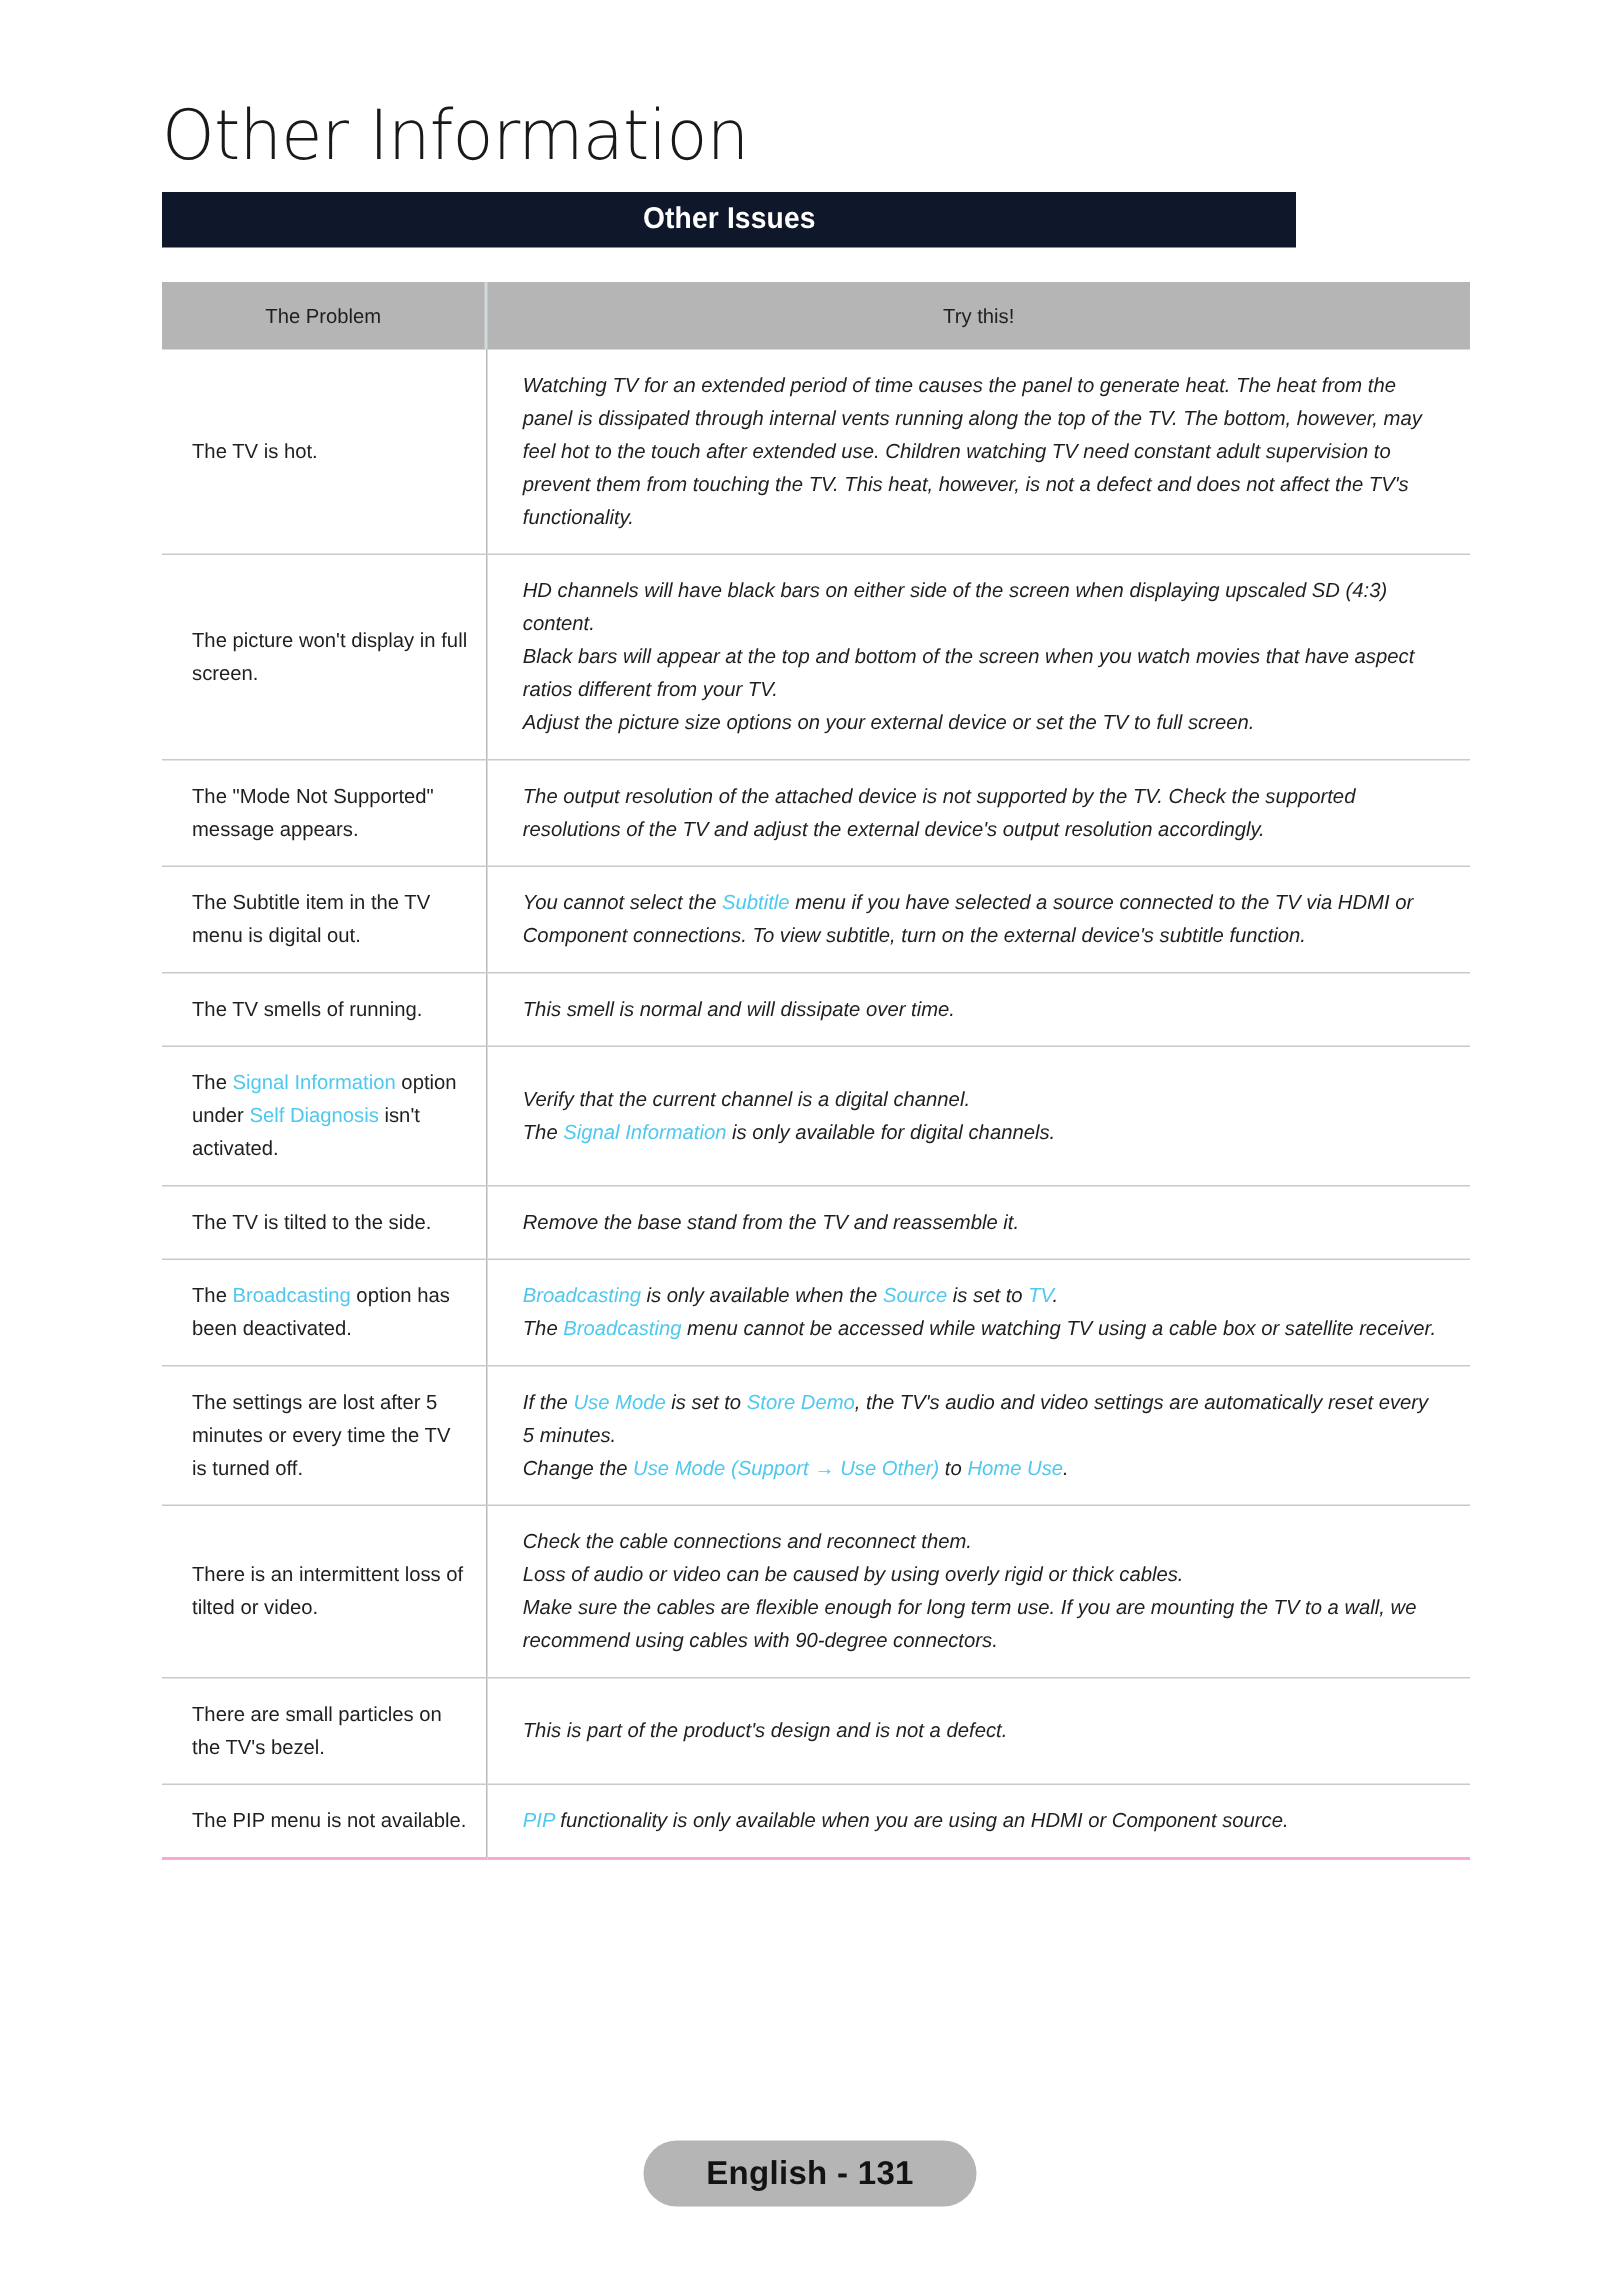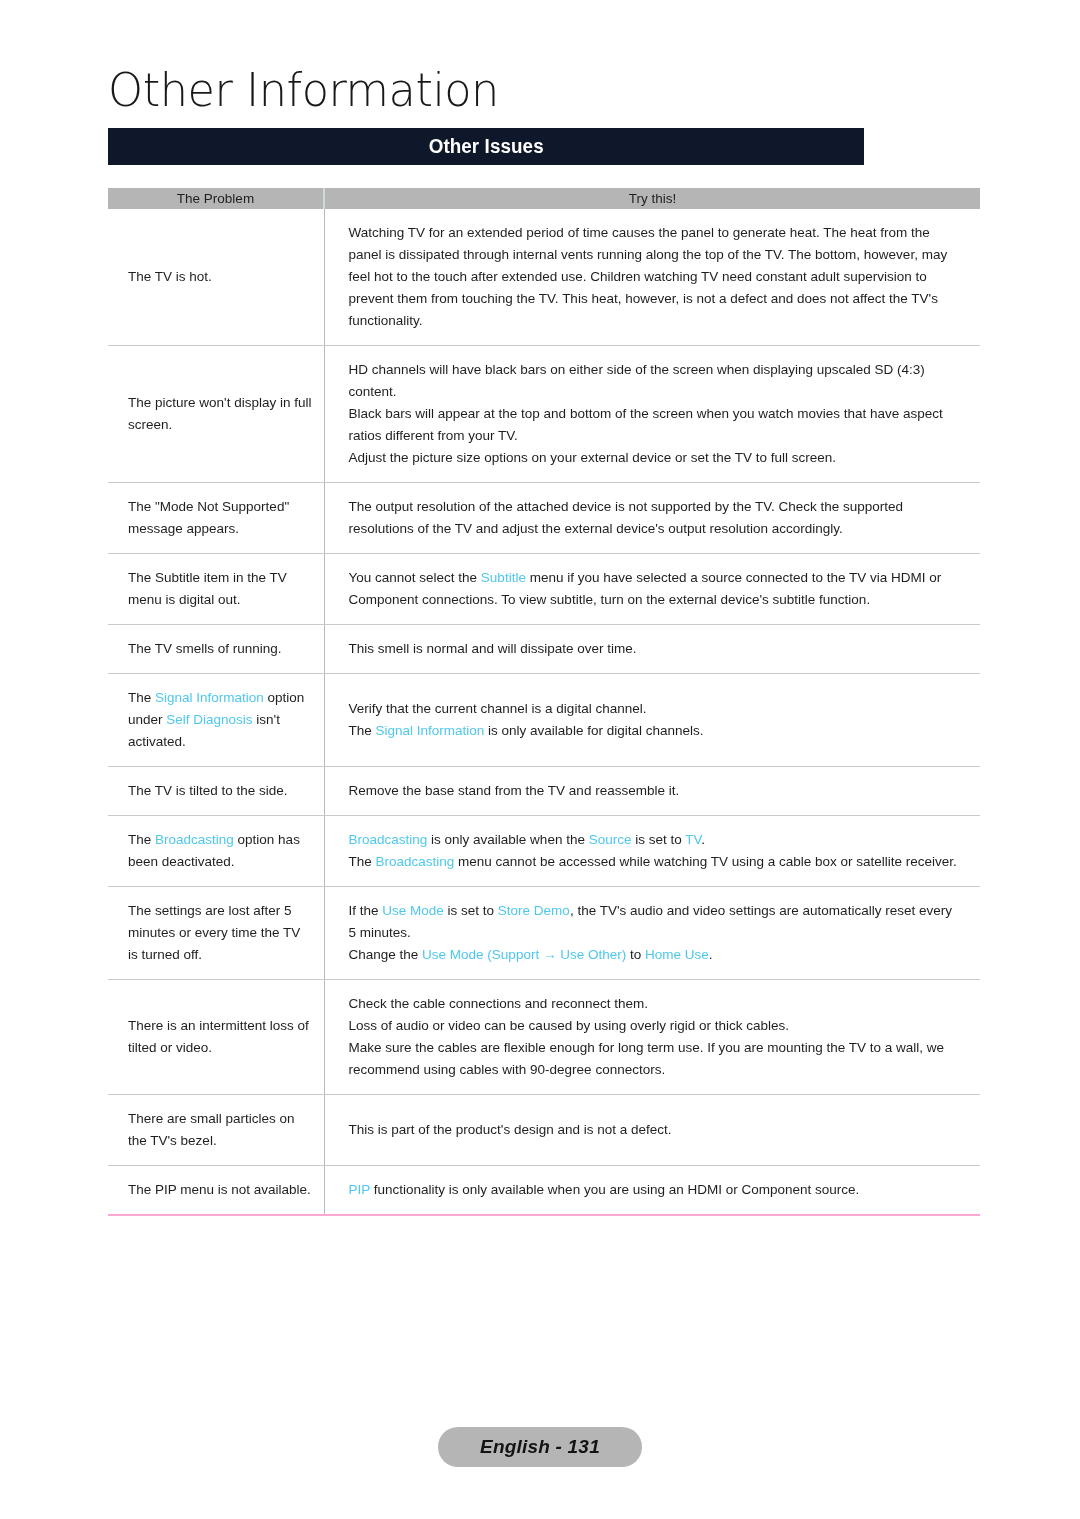--- a/index.html
+++ b/index.html
@@ -65,21 +65,21 @@
     top: 188px;
     width: 872px;
     border-collapse: collapse;
     table-layout: fixed;
   }
   .issues-table col.c-problem { width: 216px; }
   .issues-table col.c-try { width: 656px; }
 
   .issues-table thead th {
     background: #b5b5b5;
-    height: 21px;
+    height: 45px;
     font-size: 13.5px;
     font-weight: normal;
     color: #1f1f1f;
     text-align: center;
     vertical-align: middle;
     padding: 0;
     transform: none;
   }
   .issues-table thead th.th-problem {
     border-right: 2px solid #cfdadd;
@@ -94,20 +94,21 @@
     padding: 13px 0;
   }
   .issues-table tbody td.problem {
     border-right: 1px solid #b9b9b9;
     padding-left: 20px;
     padding-right: 12px;
   }
   .issues-table tbody td.try {
     padding-left: 24px;
     padding-right: 22px;
+    font-style: italic;
   }
   .issues-table tbody tr:last-child td {
     border-bottom: 2px solid #f9a8d4;
   }
 
   .cell-line { display: block; }
   .cell-line + .cell-line { margin-top: 0; }
 
   .lnk {
     color: #4ec8ee;
@@ -120,24 +121,23 @@
     right: 0;
     top: 1427px;
     display: flex;
     justify-content: center;
   }
   .page-pill {
     background: #b5b5b5;
     color: #131313;
     border-radius: 22px;
     padding: 9px 42px;
-    font-size: 19px;
+    font-size: 22px;
     font-weight: bold;
     letter-spacing: 0.2px;
-    font-style: italic;
   }
 </style>
 </head>
 <body>
 
 <div class="page">
 
   <div class="chapter-title">Other Information</div>
 
   <div class="section-bar">

